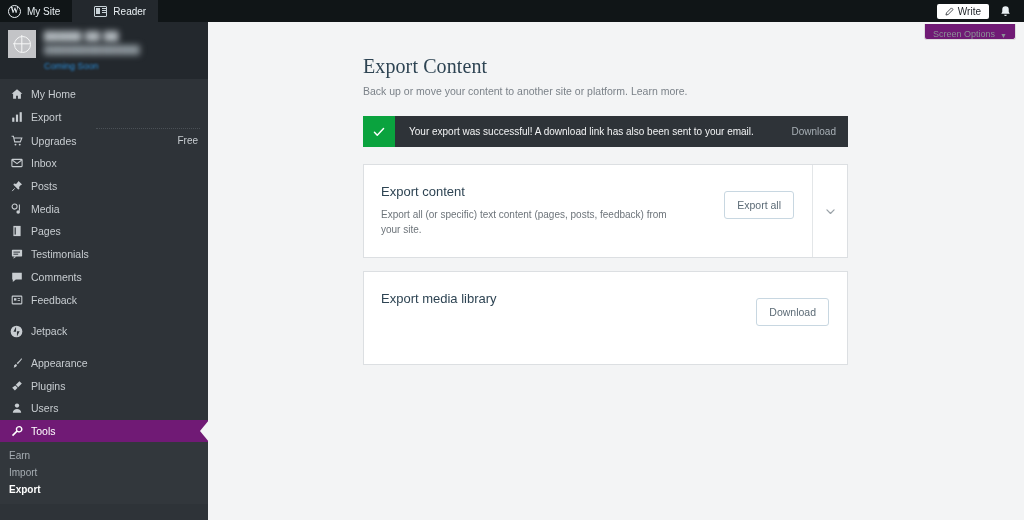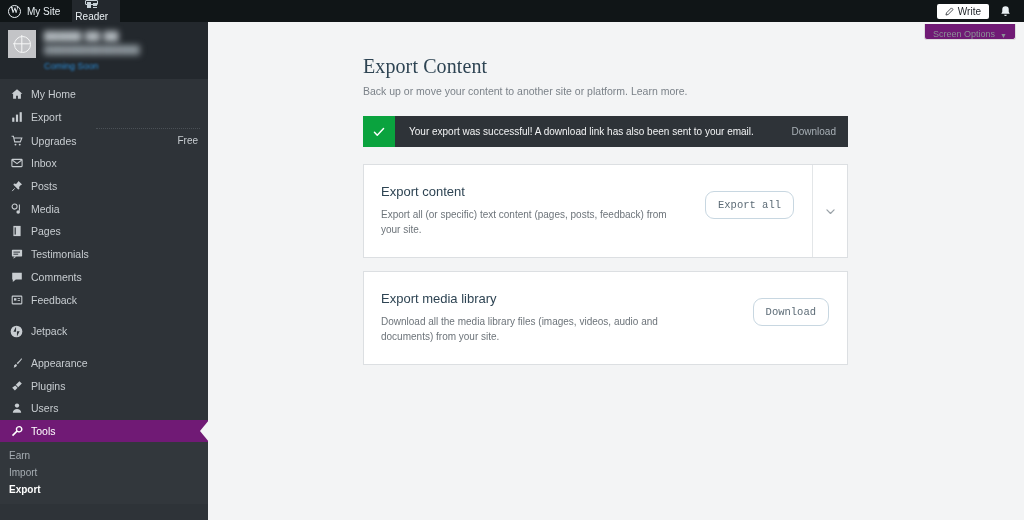--- a/index.html
+++ b/index.html
@@ -18,21 +18,21 @@
     display: flex; align-items: center;
     z-index: 40;
   }
   .mb-item {
     height: 22px;
     display: flex; align-items: center; gap: 6px;
     padding: 0 12px 0 8px;
     color: #e9eff3; font-size: 10px;
     white-space: nowrap;
   }
-  .mb-item.reader { background: #23282d; padding-left: 3px; flex-direction: column; }
+  .mb-item.reader { background: #23282d; padding-left: 22px; }
   .mb-spacer { flex: 1 1 auto; }
   .wp-logo {
     width: 13px; height: 13px; border-radius: 50%;
     border: 1.3px solid #e9eff3;
     display: flex; align-items: center; justify-content: center;
     font-size: 8px; font-weight: 700; color: #e9eff3;
     font-family: "Liberation Serif", serif; line-height: 1;
   }
   .reader-ico {
     width: 13px; height: 11px; border: 1.3px solid #c8d2d8;
@@ -214,24 +214,24 @@
   .card-text { max-width: 300px; }
   .card-title {
     font-size: 13px; color: #2e4453; font-weight: 400;
     font-family: "Liberation Sans", sans-serif;
   }
   .card-desc {
     margin-top: 9px; font-size: 10px; color: #6d747a; line-height: 1.45;
   }
   .btn {
     flex: none; background: #fff;
-    border: 1px solid #c8d7e1; border-radius: 9px;
+    border: 1px solid #c8d7e1; border-radius: 3px;
     color: #5c6b76; font-size: 10.5px;
     padding: 7px 12px; cursor: pointer;
-    font-family: Liberation Mono, monospace;
+    font-family: Liberation Sans, sans-serif;
     margin-top: 7px;
   }
   .card-toggle {
     width: 35px; flex: none;
     border-left: 1px solid #e3e6e8;
     display: flex; align-items: center; justify-content: center;
     cursor: pointer;
   }
 </style>
 </head>
@@ -481,20 +481,19 @@
         <svg width="13" height="13" viewBox="0 0 20 20">
           <path d="M4.5 7.5L10 13l5.5-5.5" fill="none" stroke="#9aa2a8" stroke-width="1.9" stroke-linecap="round" stroke-linejoin="round"></path>
         </svg>
       </div>
     </div>
 
     <div class="card second">
       <div class="card-main">
         <div class="card-text">
           <div class="card-title">Export media library</div>
-          <div class="card-desc">Download all the media library files (images, videos, audio and documents) from your site.</div>
         </div>
         <button class="btn">Download</button>
       </div>
     </div>
 
   </div>
 </div>
 
 </body></html>

